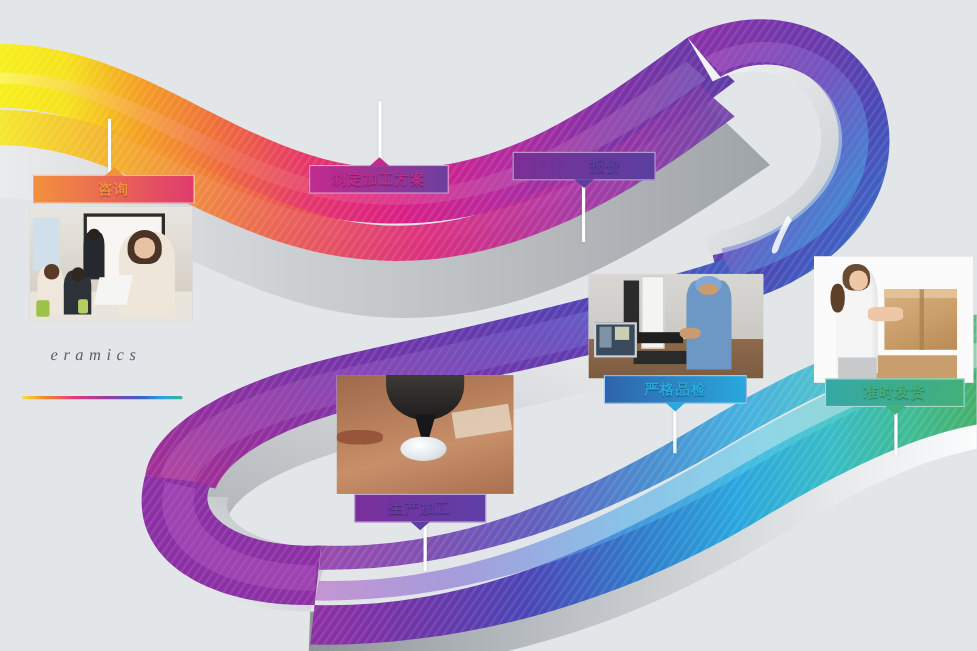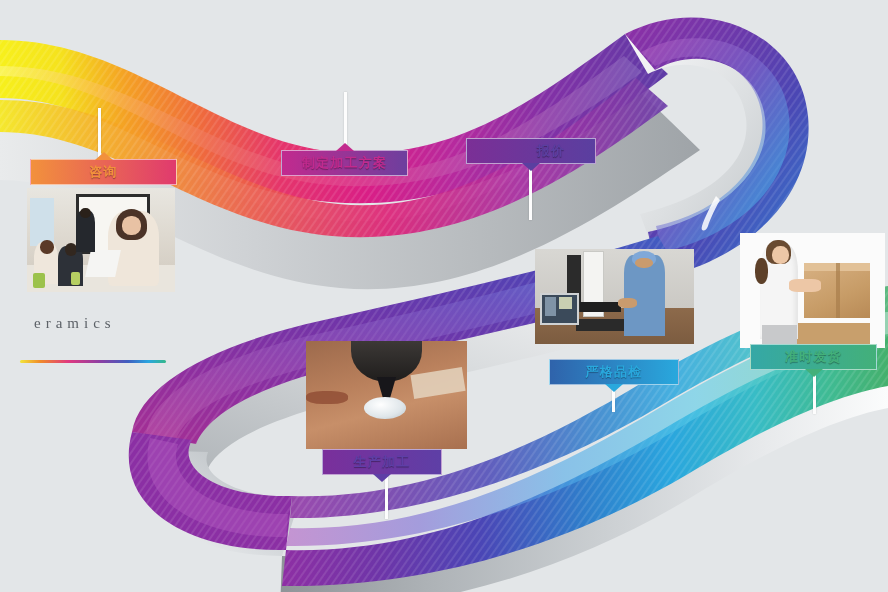--- a/index.html
+++ b/index.html
@@ -12,22 +12,23 @@
   #stage{position:absolute;inset:0;width:888px;height:592px;}
   .svg-layer{position:absolute;left:0;top:0;width:888px;height:592px;}
 
   
   #brand{position:absolute;left:16px;top:305px;width:190px;}
   #brand .b-main{
     font-size:31px;letter-spacing:2.5px;color:#4a4f55;
     font-family:"Liberation Sans","DejaVu Sans",sans-serif;font-weight:400;line-height:1;
   }
   #brand .b-sub{
-    margin-top:10px;margin-left:18px;font-size:15px;letter-spacing:5px;color:#5c6167;
+    margin-top:10px;margin-left:30px;font-size:15px;letter-spacing:5px;color:#5c6167;
     font-family:"Liberation Serif","DejaVu Serif",serif;
+    font-style:italic;
   }
   #brand .b-rule{
     margin-top:28px;margin-left:4px;width:146px;height:3px;border-radius:2px;
     background:linear-gradient(90deg,#f2e53a 0%,#f08a2a 14%,#e0397f 33%,#8c3fa4 55%,#3f5fc0 74%,#2aa6e0 88%,#35b88a 100%);
   }
 
   
   .photo{position:absolute;overflow:hidden;background:#cfd3d6;}
   .photo .ph-inner{position:absolute;inset:0;}
 
@@ -301,21 +302,21 @@
       <div style="position:absolute;left:3%;top:46%;width:22%;height:30%;background:#3b4a5a;border:2px solid #cfd2d4;"></div>
       <div style="position:absolute;left:6%;top:50%;width:7%;height:20%;background:#7f93a6;"></div>
       <div style="position:absolute;left:15%;top:50%;width:8%;height:13%;background:#c9cfb2;"></div>
       <div style="position:absolute;left:56%;top:6%;width:26%;height:86%;background:#6d97c4;border-radius:22% 22% 0 0;"></div>
       <div style="position:absolute;left:61%;top:2%;width:15%;height:16%;background:#7fa8d8;border-radius:50% 50% 40% 40%;"></div>
       <div style="position:absolute;left:63%;top:9%;width:11%;height:11%;background:#c99b6e;border-radius:46%;"></div>
       <div style="position:absolute;left:52%;top:52%;width:12%;height:10%;background:#c99b6e;border-radius:40%;"></div>
         </div>
       </div>
       <div class="stem" style="left: 612px; top: 367px; height: 45px;"></div>
-      <div class="label n-down" style="left: 549px; top: 359px; width: 130px; background: linear-gradient(90deg, rgb(47, 99, 171) 0%, rgb(41, 168, 221) 100%); color: rgb(41, 168, 221);">
+      <div class="label n-down" style="left: 549px; top: 341px; width: 130px; background: linear-gradient(90deg, rgb(47, 99, 171) 0%, rgb(41, 168, 221) 100%); color: rgb(41, 168, 221);">
         <span class="notch"></span>
         <span class="ltxt">严格品检</span>
       </div>
       <div class="photo" style="left: 740px; top: 233px; width: 145px; height: 115px;">
         <div class="ph-inner">
           <div style="position:absolute;inset:0;background:#fbfbfb;"></div>
       <div style="position:absolute;left:44%;top:26%;width:46%;height:48%;background:
         linear-gradient(155deg,#d8b183 0%,#c79c67 60%,#b88a56 100%);"></div>
       <div style="position:absolute;left:44%;top:26%;width:46%;height:7%;background:#e2c197;"></div>
       <div style="position:absolute;left:66%;top:26%;width:3%;height:48%;background:#a87d4c;opacity:.7;"></div>

